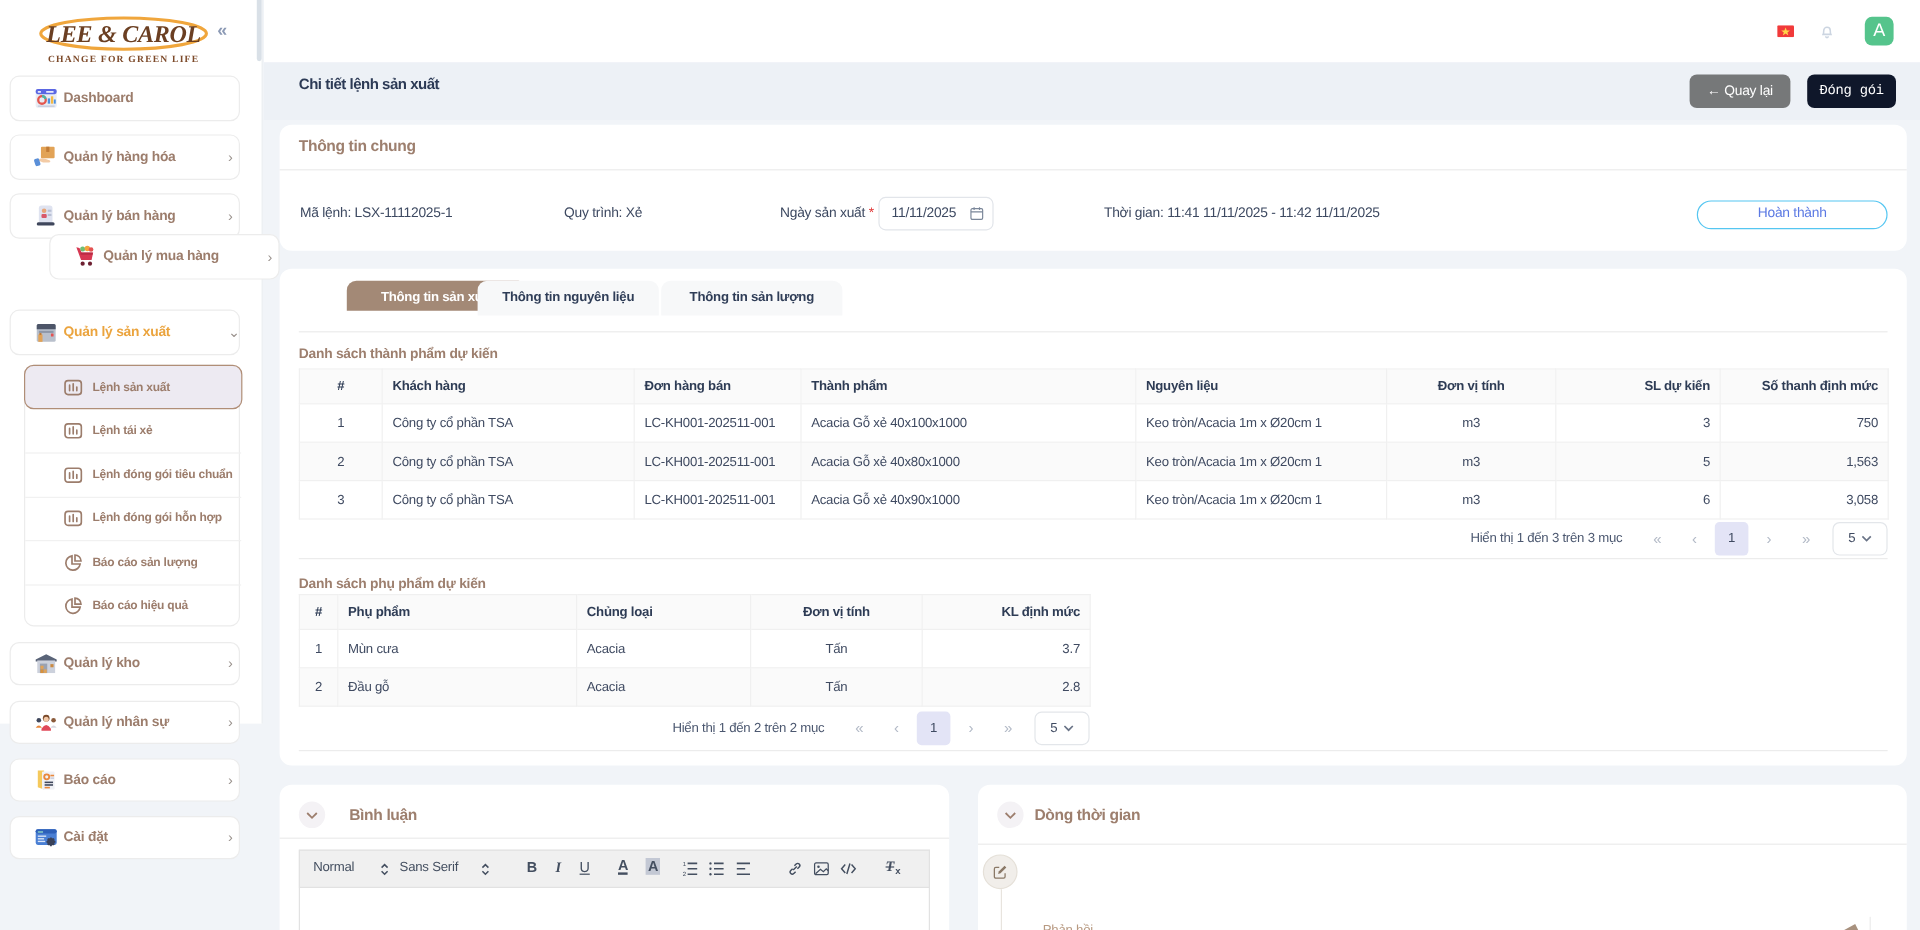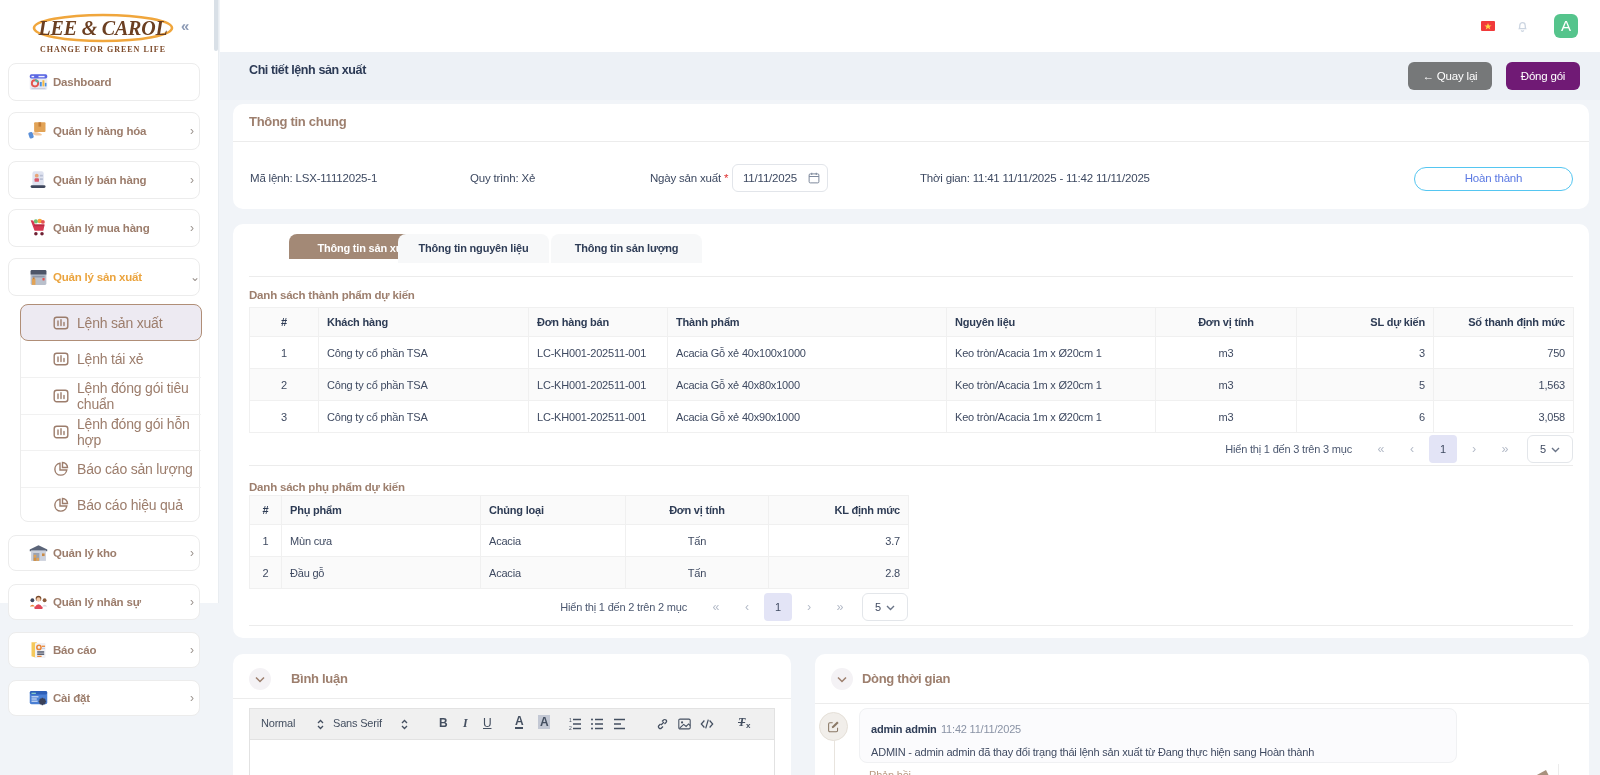--- a/index.html
+++ b/index.html
@@ -10,31 +10,31 @@
 
 
 #sidebar { position:absolute; left:0; top:0; width:219px; height:603px; background:#fff; border-right:1px solid #e9edf1; }
 #sb-thumb { position:absolute; left:214px; top:0; width:4px; height:51px; background:#d9e0e7; border-radius:0 0 3px 3px; }
 .mi { position:absolute; left:8px; width:192px; background:#fff; border:1px solid #ececec; border-radius:8px; }
 .mi .txt { position:absolute; left:44px; top:50%; transform:translateY(-50%); font-size:11.5px; font-weight:bold; color:#9c7d6c; }
 .mi .ic { position:absolute; left:19px; top:50%; transform:translateY(-50%); width:21px; height:21px; }
 .mi .ar { position:absolute; left:181px; top:50%; transform:translateY(-50%); color:#9b938e; font-size:12px;}
 #submenu { position:absolute; left:20px; top:304px; width:180px; height:218px; border:1px solid #ececec; border-radius:8px; background:#fff; }
 .smi { position:absolute; left:0; width:180px; height:36px; }
-.smi .txt { position:absolute; left:56px; top:50%; transform:translateY(-50%); font-size:14px; color:#9c7d6c; font-weight:400;}
+.smi .txt { position:absolute; left:56px; top:50%; transform:translateY(-50%); font-size:10px; color:#9c7d6c; font-weight:700;}
 .smi .ic { position:absolute; left:32px; top:50%; transform:translateY(-50%); width:16px; height:16px;}
 .smi-sep { position:absolute; left:0; width:180px; height:1px; background:#f1f1f1; }
 
 
 #topbar { position:absolute; left:220px; top:0; width:1380px; height:52px; background:#fff; }
 #pagehead { position:absolute; left:220px; top:52px; width:1380px; height:48px; background:#edf1f6; }
 #pagehead .title { position:absolute; left:29px; top:11px; font-size:12.5px; font-weight:bold; color:#2c3a55; letter-spacing:-0.4px;}
 .btn { position:absolute; border-radius:6px; color:#fff; font-size:11.5px; text-align:center; }
 #btn-back { left:1188px; top:10px; width:84px; height:28px; background:#767879; line-height:28px; }
-#btn-pack { left:1286px; top:10px; width:74px; height:28px; background:#701a75; line-height:28px; }
+#btn-pack { left:1286px; top:10px; width:74px; height:28px; background:#0f172a; line-height:28px;font-family:Liberation Mono, monospace; }
 
 
 .card { position:absolute; background:#fff; border-radius:10px; }
 #card1 { left:233px; top:104px; width:1356px; height:105px; }
 #card2 { left:233px; top:224px; width:1356px; height:414px; }
 #card3 { left:233px; top:654px; width:558px; height:121px; border-radius:10px 10px 0 0;}
 #card4 { left:815px; top:654px; width:774px; height:121px; border-radius:10px 10px 0 0;}
 .card-title { font-size:13px; font-weight:bold; color:#9d7f6e; letter-spacing:-0.3px;}
 
 
@@ -99,21 +99,21 @@
           <rect x="5" y="2" width="13" height="17" rx="2.5" fill="#dfe3f0"></rect>
           <circle cx="10" cy="7" r="2.2" fill="#e8a477"></circle>
           <rect x="7.5" y="10" width="5" height="4" rx="1" fill="#d8586a"></rect>
           <rect x="13.5" y="6" width="3.5" height="2" fill="#b9c0d4"></rect>
           <rect x="13.5" y="10" width="3.5" height="2" fill="#b9c0d4"></rect>
           <rect x="3" y="18" width="17" height="3" rx="1.5" fill="#3f475c"></rect>
         </svg>
       <div class="txt">Quản lý bán hàng</div>
       <div class="ar">›</div>
     </div>
-    <div class="mi" style="top:209px; height:38px;">
+    <div class="mi" style="top:195px; height:38px;margin-left:33px;">
       <svg class="ic" viewBox="0 0 24 24">
           <circle cx="9" cy="4.5" r="2.4" fill="#6fbf73"></circle>
           <circle cx="13.5" cy="4" r="2.6" fill="#f5a23c"></circle>
           <circle cx="17" cy="5" r="2.2" fill="#e45252"></circle>
           <path d="M3 3 L6 3.5 L8 8 L19 8 L17.5 15 L7.5 15 Z" fill="#d63852"></path>
           <rect x="7" y="8" width="11.5" height="2" fill="#b92c44"></rect>
           <circle cx="9" cy="18.5" r="2" fill="#6e2032"></circle>
           <circle cx="16" cy="18.5" r="2" fill="#6e2032"></circle>
         </svg>
       <div class="txt">Quản lý mua hàng</div>
@@ -462,25 +462,20 @@
     <div class="card-title abs" style="left:47px; top:17px;">Dòng thời gian</div>
     <div class="hr" style="left:0; top:49px; width:774px;"></div>
 
     <div class="abs" style="left:18.5px; top:87px; width:1px; height:35px; background:#e8e4de;"></div>
     <div class="abs" style="left:4px; top:58px; width:29px; height:29px; border-radius:50%; background:#f1eeea; border:1px solid #e5e0d8;">
       <svg class="abs" style="left:7px; top:7px;" width="13" height="13" viewBox="0 0 16 16" fill="none" stroke="#8a7866" stroke-width="1.3">
           <path d="M13 9.5 L13 13 a1.5 1.5 0 0 1 -1.5 1.5 l-8 0 a1.5 1.5 0 0 1 -1.5 -1.5 l0 -8 a1.5 1.5 0 0 1 1.5 -1.5 l3.5 0"></path>
           <path d="M12.5 1.8 l1.8 1.8 -6 6 -2.4 0.6 0.6 -2.4 Z" fill="#8a7866" stroke="none"></path>
         </svg>
     </div>
-    <div class="abs" style="left:44px; top:54px; width:598px; height:55px; background:#fbfbfd; border:1px solid #f0f1f3; border-radius:8px;">
-      <span class="abs" style="left:11px; top:14px; font-size:11px; font-weight:bold; color:#2f3d57;">admin admin</span>
-      <span class="abs" style="left:81px; top:14px; font-size:11px; color:#8a93a5;">11:42 11/11/2025</span>
-      <span class="abs" style="left:11px; top:37px; font-size:11px; color:#3f4a61;">ADMIN - admin admin đã thay đổi trạng thái lệnh sản xuất từ Đang thực hiện sang Hoàn thành</span>
-    </div>
     <div class="abs" style="left:54px; top:115px; font-size:11px; color:#b89a82;">Phản hồi</div>
     <div class="abs" style="left:743px; top:110px; width:1px; height:12px; background:#ececec;"></div>
     <svg class="abs" style="left:720px; top:116px;" width="14" height="6" viewBox="0 0 14 6">
         <path d="M0 6 L11 0 L14 6 Z" fill="#a8917e"></path>
       </svg>
   </div>
 
 </div>
 
 </body></html>

